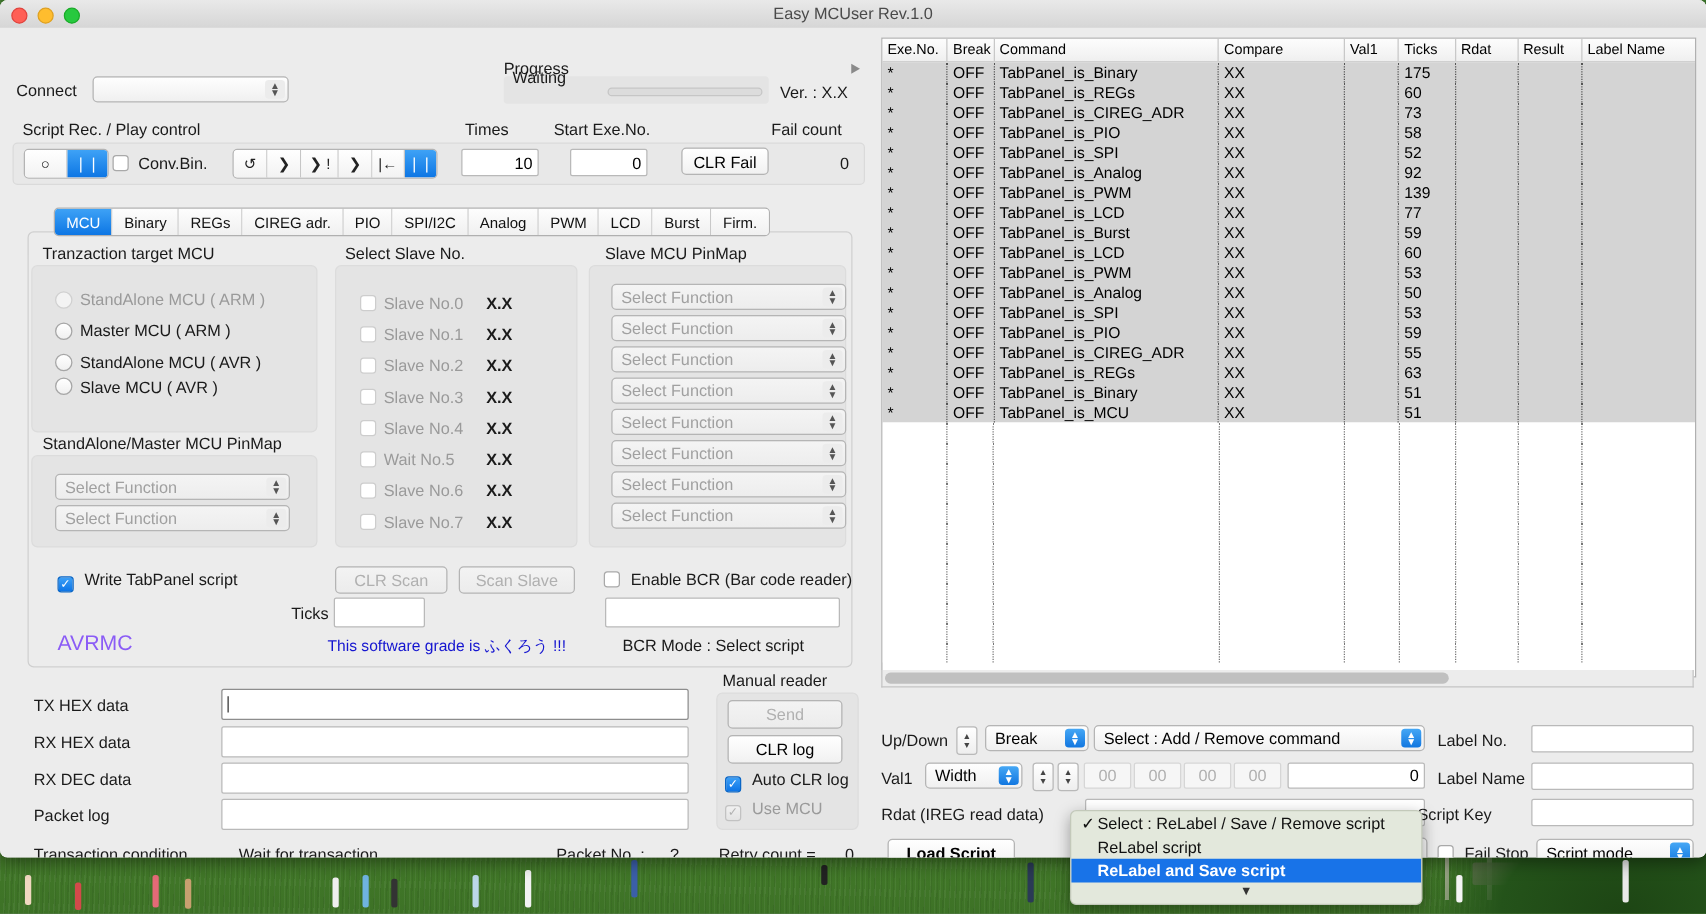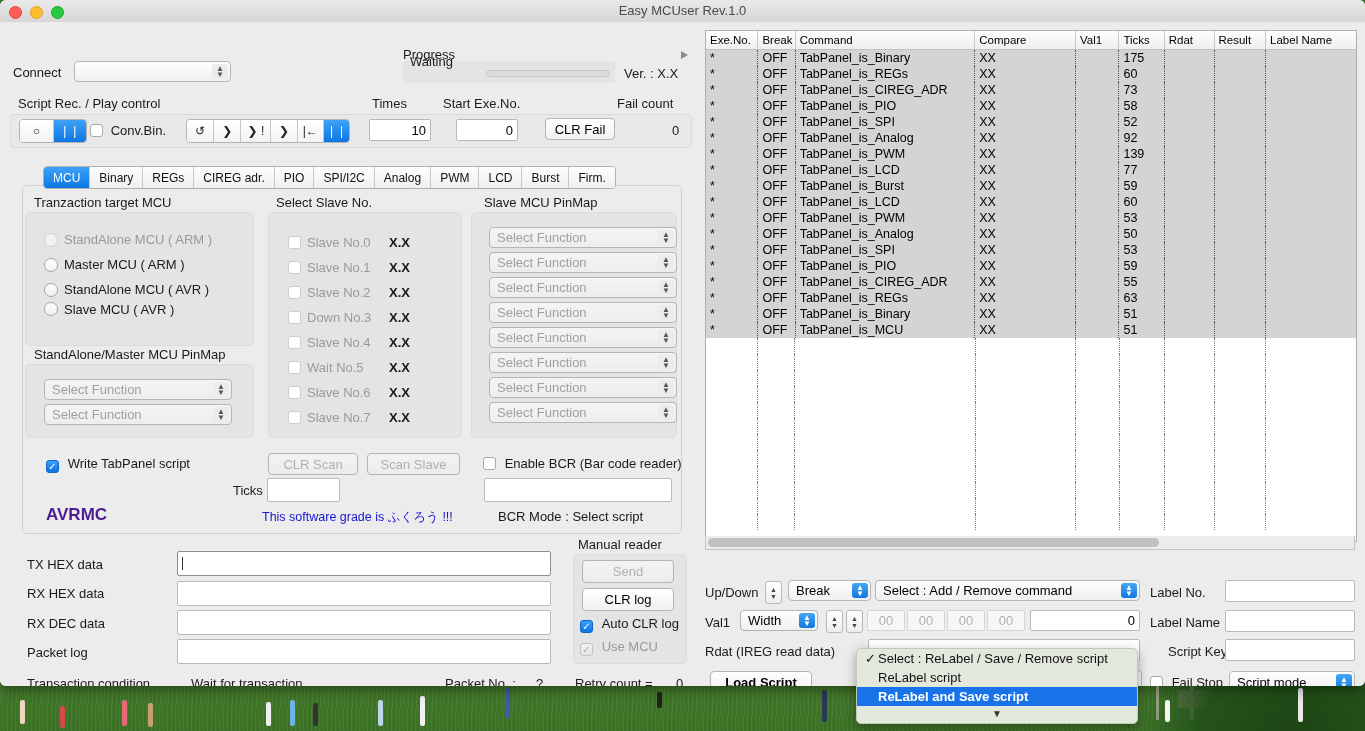--- a/index.html
+++ b/index.html
@@ -118,21 +118,21 @@
 
   
   #menu{position:absolute;left:856px;top:648px;width:280px;
     background:#e3e8dc;border:1px solid #c3c9ba;border-radius:5px;
     box-shadow:0 4px 12px rgba(0,0,0,.35);overflow:hidden;z-index:40;}
   #menu .mi{height:19px;display:flex;align-items:center;font-size:13px;padding-left:8px;color:#111;}
   #menu .mi.sel{background:#1873e8;color:#fff;font-weight:bold;}
   #menu .mi .chk{width:13px;display:inline-block;}
   #menu .more{height:17px;text-align:center;font-size:10px;color:#333;line-height:15px;}
 
-  .avrmc{color:#4c1d95;font-size:17px;font-weight:bold;}
+  .avrmc{color:#8b5cf6;font-size:17px;font-weight:normal;}
   .pink{color:#1515d0;font-size:12.5px;}
 </style>
 </head>
 <body>
 
 <div id="desktop">
   <div class="sky"></div>
   <div class="grasstex"></div>
   <div class="playset"></div>
   <div class="stonewall"></div>
@@ -272,21 +272,21 @@
             <span class="lbl dim" style="margin-left: 6px; width: 82px;">Slave No.1</span>
             <span class="lbl" style="font-weight: bold;">X.X</span>
           </div>
           <div style="height: 25px; display: flex; align-items: center;">
             <span class="cbx" style="border-color: rgb(205, 205, 205);"></span>
             <span class="lbl dim" style="margin-left: 6px; width: 82px;">Slave No.2</span>
             <span class="lbl" style="font-weight: bold;">X.X</span>
           </div>
           <div style="height: 25px; display: flex; align-items: center;">
             <span class="cbx" style="border-color: rgb(205, 205, 205);"></span>
-            <span class="lbl dim" style="margin-left: 6px; width: 82px;">Down No.3</span>
+            <span class="lbl dim" style="margin-left: 6px; width: 82px;">Slave No.3</span>
             <span class="lbl" style="font-weight: bold;">X.X</span>
           </div>
           <div style="height: 25px; display: flex; align-items: center;">
             <span class="cbx" style="border-color: rgb(205, 205, 205);"></span>
             <span class="lbl dim" style="margin-left: 6px; width: 82px;">Slave No.4</span>
             <span class="lbl" style="font-weight: bold;">X.X</span>
           </div>
           <div style="height: 25px; display: flex; align-items: center;">
             <span class="cbx" style="border-color: rgb(205, 205, 205);"></span>
             <span class="lbl dim" style="margin-left: 6px; width: 82px;">Wait No.5</span>
@@ -737,21 +737,21 @@
           <div class="tfield" style="width: 38px; height: 21px; justify-content: center; color: rgb(176, 176, 176); background: rgb(246, 246, 246); border-color: rgb(214, 214, 214);">00</div>
           <div class="tfield" style="width: 38px; height: 21px; justify-content: center; color: rgb(176, 176, 176); background: rgb(246, 246, 246); border-color: rgb(214, 214, 214);">00</div>
           <div class="tfield" style="width: 38px; height: 21px; justify-content: center; color: rgb(176, 176, 176); background: rgb(246, 246, 246); border-color: rgb(214, 214, 214);">00</div>
         </div>
     <div class="tfield ralign" style="position:absolute;left:330px;top:588px;width:110px;height:21px;">0</div>
     <div class="lbl" style="position:absolute;left:450px;top:593px;">Label Name</div>
     <div class="tfield" style="position:absolute;left:525px;top:588px;width:130px;height:22px;"></div>
 
     <div class="lbl" style="position:absolute;left:5px;top:622px;">Rdat (IREG read data)</div>
     <div class="tfield" style="position:absolute;left:168px;top:617px;width:272px;height:22px;"></div>
-    <div class="lbl" style="position:absolute;left:468px;top:622px;text-align:center;">Script Key</div>
+    <div class="lbl" style="position:absolute;left:434px;top:622px;text-align:center;">Script Key</div>
     <div class="tfield" style="position:absolute;left:525px;top:617px;width:130px;height:22px;"></div>
 
     <div class="btn" style="position:absolute;left:10px;top:649px;width:102px;height:23px;font-weight:bold;">Load Script</div>
     <div style="position:absolute;left:156px;top:648px;width:284px;height:24px;background:linear-gradient(180deg,#fdfdfd,#efefef);border:1px solid #b5b5b5;border-radius:4px;"></div>
     <div style="position:absolute;left:420px;top:650px;width:17px;height:20px;border-radius:3px;background:linear-gradient(180deg,#45a7f5,#1277e0);"></div>
     <div style="position:absolute;left:450px;top:653px;">
       <span class="cbx"></span>
       <span class="lbl" style="margin-left:5px;">Fail Stop</span>
     </div>
     <div class="popup" style="position:absolute;left:529px;top:649px;width:126px;height:23px;">Script mode<span class="arrows" style="background:linear-gradient(180deg,#45a7f5,#1277e0);color:#fff;">▲<br>▼</span></div>

